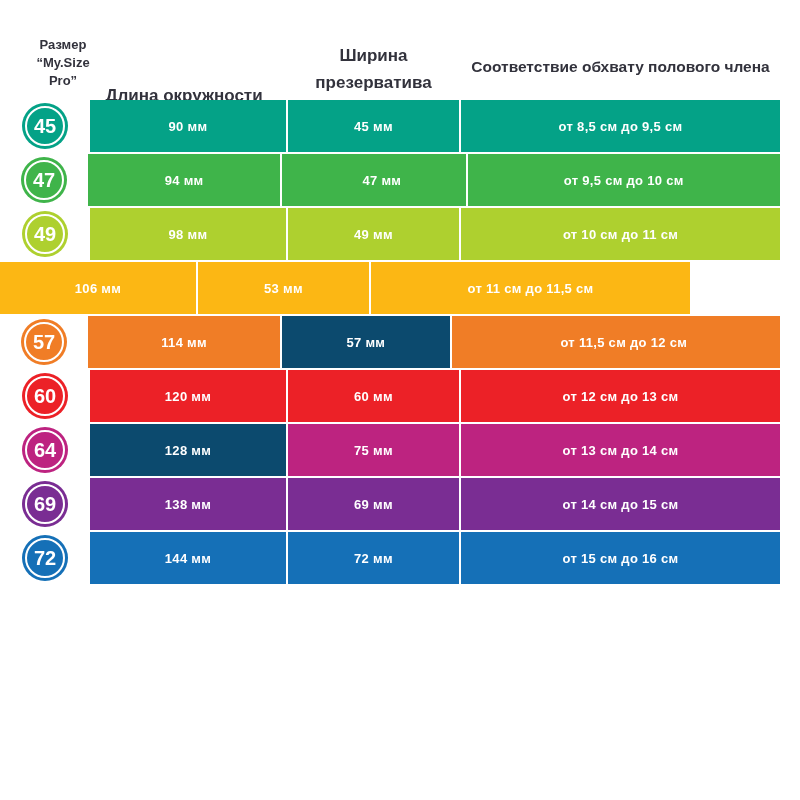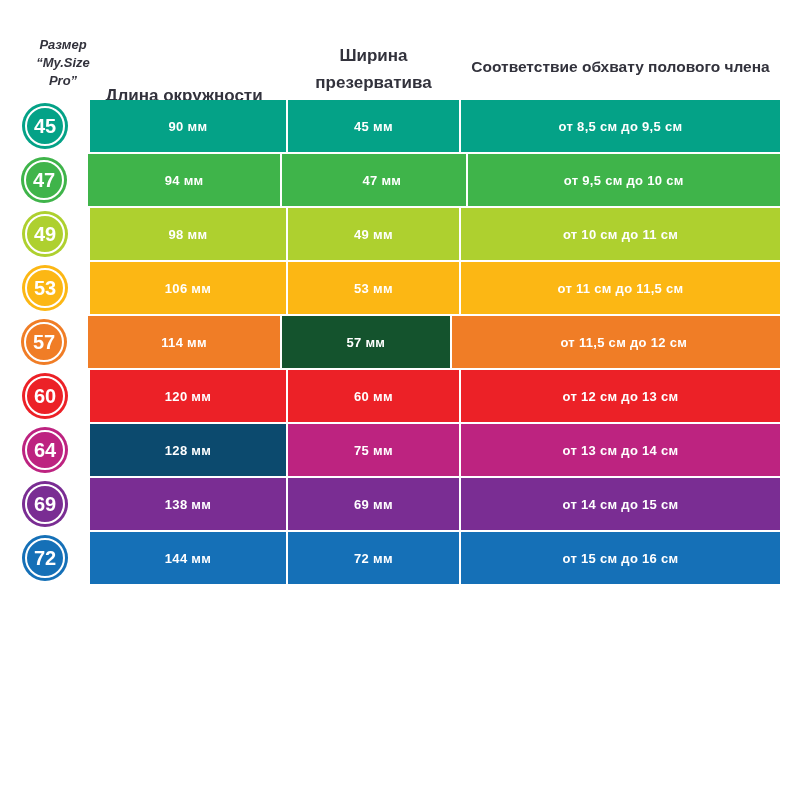--- a/index.html
+++ b/index.html
@@ -16,21 +16,21 @@
     overflow: hidden;
   }
   
   .hdr {
     position: absolute;
     color: #32323c;
     font-weight: bold;
     text-align: center;
     white-space: pre-line;
   }
-  .hdr-col1 { left: 10px;  width: 106px; top: 36px; font-size: 13px; line-height: 18px; font-style: italic; }
+  .hdr-col1 { left: 10px;  width: 106px; top: 36px; font-size: 13px; line-height: 18px; }
   .hdr-col2 { left: 86px;  width: 196px; top: 42px; font-size: 17px; line-height: 27px; margin-top: 40px; }
   .hdr-col3 { left: 288px; width: 171px; top: 42px; font-size: 17px; line-height: 27px; }
   .hdr-col4 { left: 461px; width: 319px; top: 56px; font-size: 15.5px; line-height: 22px; }
   
   .tbl {
     position: absolute;
     left: 0;
     top: 100px;
     width: 780px;
   }
@@ -124,40 +124,34 @@
           <span class="badge-ring"></span>
           <span class="badge-num">49</span>
         </div>
       </div>
       <div class="cell cell-len" style="background: rgb(174, 208, 47);">98 мм</div>
       <div class="cell cell-wid" style="background: rgb(174, 208, 47);">49 мм</div>
       <div class="cell cell-girth" style="background: rgb(174, 208, 47);">от 10 см до 11 см</div>
     </div>
 
     <div class="row">
-      <div class="badge-cell">
-        <div class="badge" style="background: rgb(252, 183, 20);">
-          <span class="badge-ring"></span>
-          <span class="badge-num">53</span>
-        </div>
-      </div>
       <div class="cell cell-len" style="background: rgb(252, 183, 20);">106 мм</div>
       <div class="cell cell-wid" style="background: rgb(252, 183, 20);">53 мм</div>
       <div class="cell cell-girth" style="background: rgb(252, 183, 20);">от 11 см до 11,5 см</div>
     </div>
 
     <div class="row">
       <div class="badge-cell">
         <div class="badge" style="background: rgb(240, 125, 38);">
           <span class="badge-ring"></span>
           <span class="badge-num">57</span>
         </div>
       </div>
       <div class="cell cell-len" style="background: rgb(240, 125, 38);">114 мм</div>
-      <div class="cell cell-wid" style="background: #14532d;">57 мм</div>
+      <div class="cell cell-wid" style="background: #0c4a6e;">57 мм</div>
       <div class="cell cell-girth" style="background: rgb(240, 125, 38); padding-left: 16px;">от 11,5 см до 12 см</div>
     </div>
 
     <div class="row">
       <div class="badge-cell">
         <div class="badge" style="background: rgb(236, 33, 39);">
           <span class="badge-ring"></span>
           <span class="badge-num">60</span>
         </div>
       </div>

